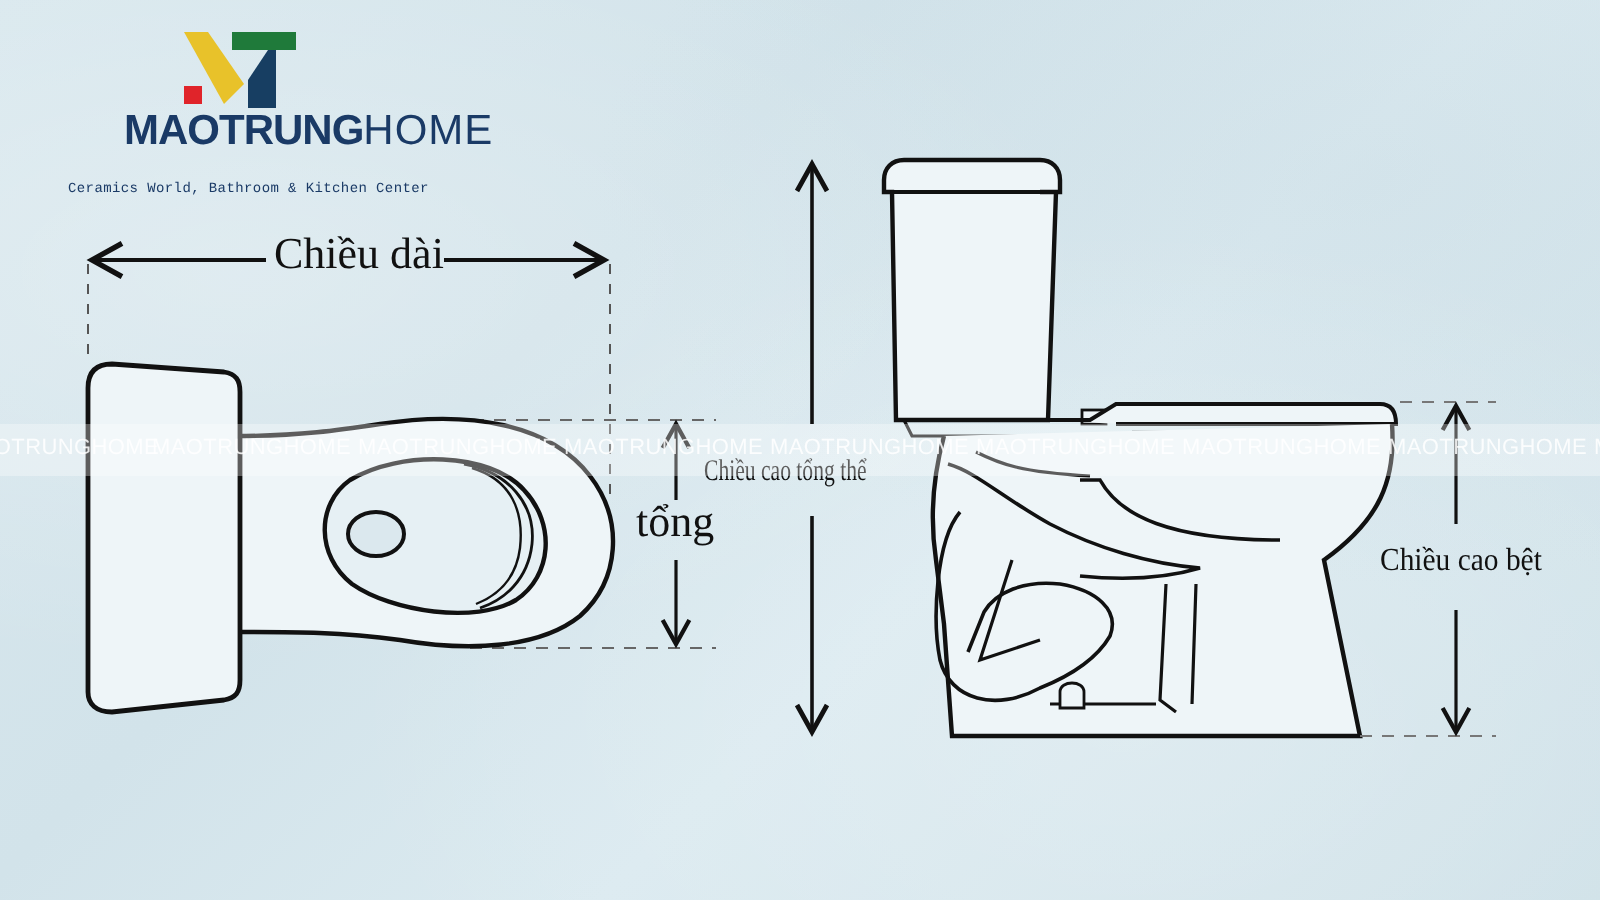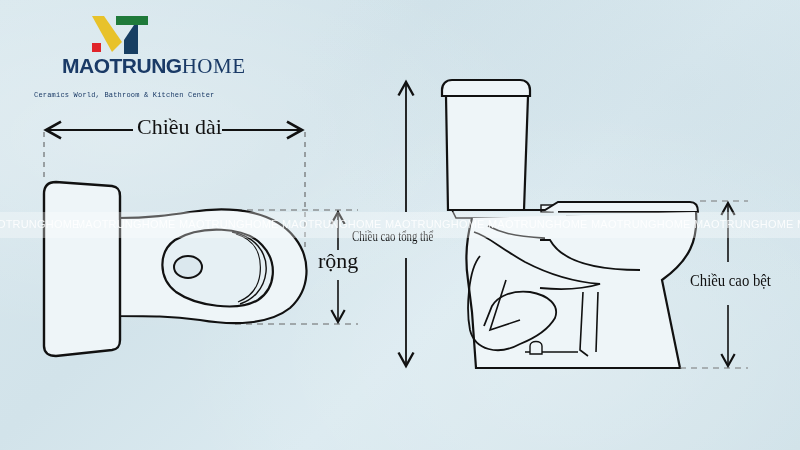--- a/index.html
+++ b/index.html
@@ -18,21 +18,21 @@
     }
     svg.drawing { position: absolute; left: 0; top: 0; }
     .logo { position: absolute; left: 30px; top: 12px; width: 180px; height: 76px; }
     .logo-mark { position: absolute; left: 60px; top: 2px; width: 60px; height: 40px; }
     .brand {
       position: absolute; left: 4px; top: 43px; white-space: nowrap;
       font-family: "Liberation Sans", "DejaVu Sans", sans-serif;
       font-size: 21px; letter-spacing: -0.5px; line-height: 22px; color: #1a3a66;
     }
     .brand .bold { font-weight: bold; margin-left: 28px; }
-    .brand .light { font-weight: normal; letter-spacing: 0.5px; font-family: Liberation Serif, serif; }
+    .brand .light { font-weight: normal; letter-spacing: 0.5px; }
     .tagline {
       position: absolute; left: 4px; top: 79px; white-space: nowrap;
       font-family: Liberation Mono, monospace;
       font-size: 7px; color: #1a3a66; letter-spacing: 0.2px;
     }
     .label {
       position: absolute; color: #111; white-space: nowrap;
       font-family: "Liberation Serif", "DejaVu Serif", serif;
     }
     .lbl-length { left: 137px; top: 114px; font-size: 22px; background: transparent; }
@@ -120,21 +120,21 @@
 
       <line x1="700" y1="201" x2="748" y2="201" stroke="#777" stroke-width="1" stroke-dasharray="6,5"></line>
       <line x1="680" y1="368" x2="748" y2="368" stroke="#777" stroke-width="1" stroke-dasharray="6,5"></line>
 
       <line x1="728" y1="203" x2="728" y2="262" stroke="#111" stroke-width="1.6" marker-start="url(#arrow)"></line>
       <line x1="728" y1="305" x2="728" y2="366" stroke="#111" stroke-width="1.6" marker-end="url(#arrow)"></line>
     </g>
   </svg>
 
   <div class="label lbl-length">Chiều dài</div>
-  <div class="label lbl-width">rộng</div>
+  <div class="label lbl-width">tổng</div>
   <div class="label lbl-total">Chiều cao tổng thể</div>
   <div class="label lbl-seat">Chiều cao bệt</div>
 
   <div class="watermark-band">
     <span class="wm-item" style="left:-20px">MAOTRUNGHOME</span>
     <span class="wm-item" style="left:76px">MAOTRUNGHOME</span>
     <span class="wm-item" style="left:179px">MAOTRUNGHOME</span>
     <span class="wm-item" style="left:282px">MAOTRUNGHOME</span>
     <span class="wm-item" style="left:385px">MAOTRUNGHOME</span>
     <span class="wm-item" style="left:488px">MAOTRUNGHOME</span>

